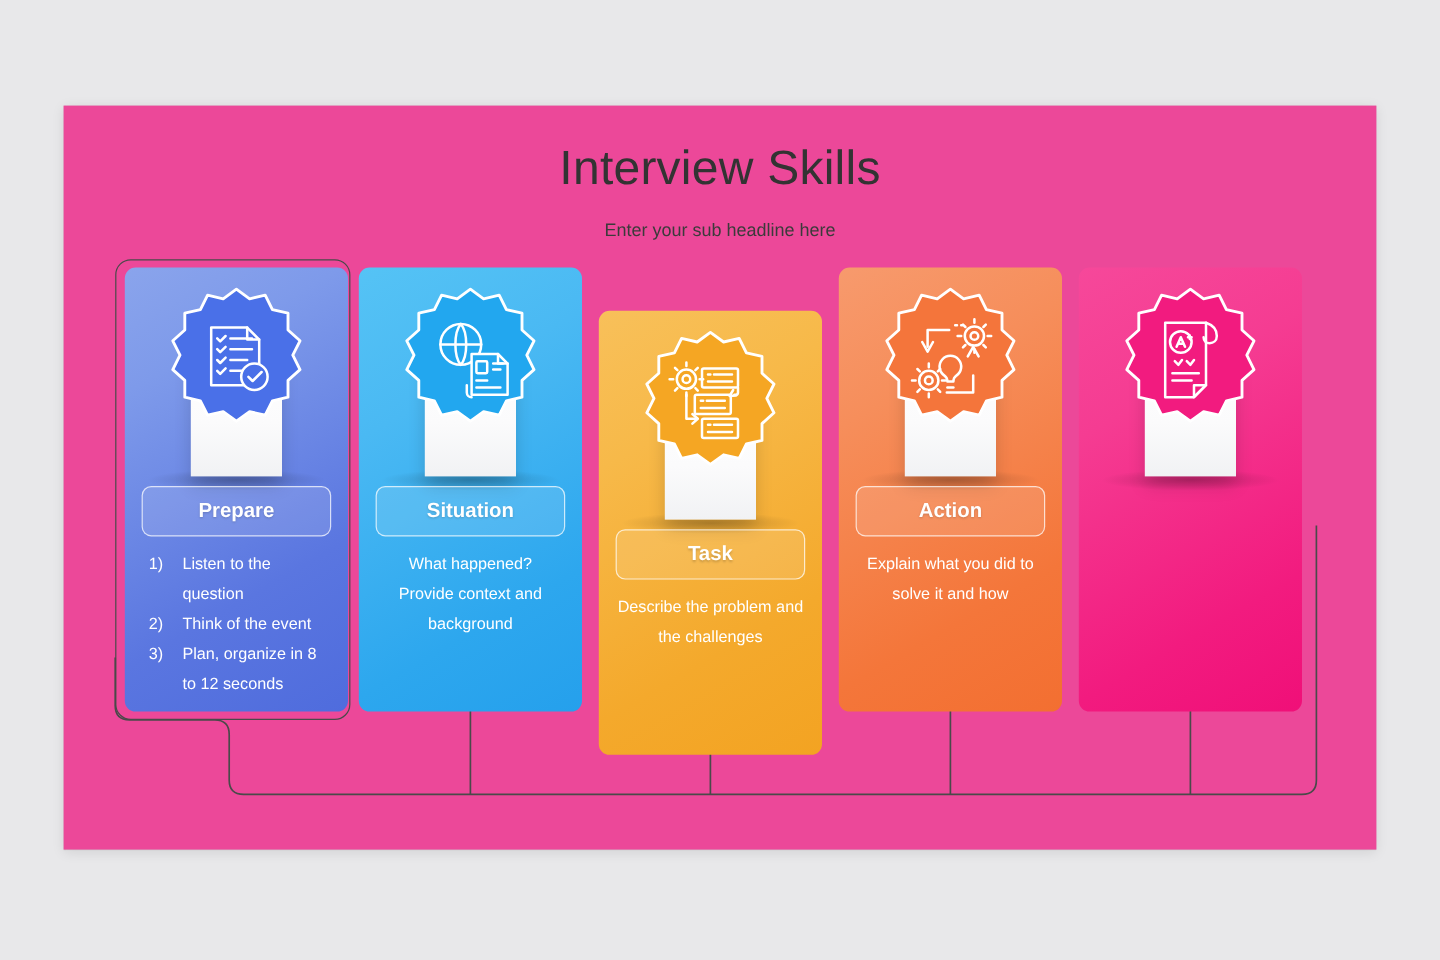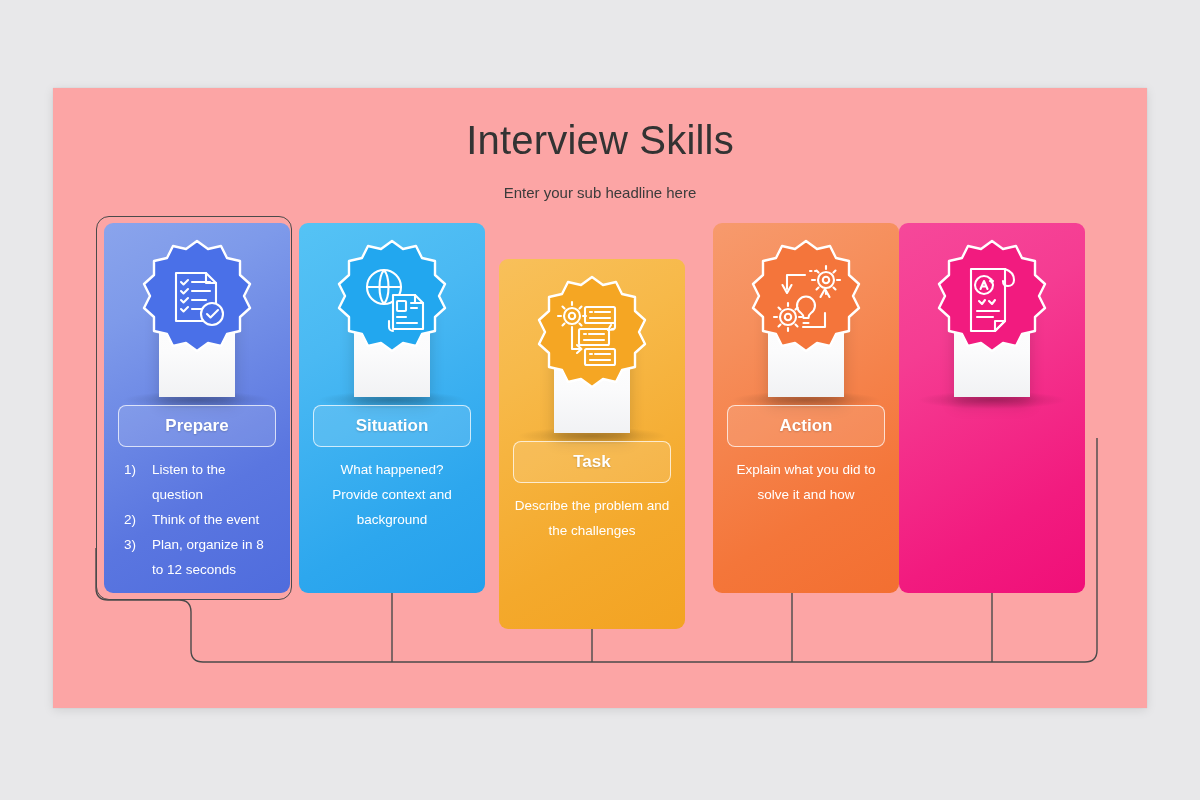--- a/index.html
+++ b/index.html
@@ -6,21 +6,21 @@
   html, body {
     width: 1200px; height: 800px;
     background: #e8e8ea;
     font-family: "Liberation Sans", sans-serif;
     overflow: hidden;
   }
   .slide {
     position: absolute;
     left: 53px; top: 88px;
     width: 1094px; height: 620px;
-    background: #fca5a5;
+    background: #ec4899;
     box-shadow: 0 2px 10px rgba(0,0,0,0.10), 0 0 1px rgba(0,0,0,0.12);
   }
   .page-title {
     position: absolute; left: 0; top: 30px; width: 100%;
     text-align: center;
     font-size: 40px; font-weight: 400; color: #333333;
     letter-spacing: 0.2px;
   }
   .page-subtitle {
     position: absolute; left: 0; top: 84px; width: 100%;
@@ -36,21 +36,21 @@
   .card {
     position: absolute;
     top: 135px;
     width: 186px; height: 370px;
     border-radius: 9px;
     overflow: hidden;
   }
   .card.c0 { left: 51px;  background: linear-gradient(150deg, #8aa4ec 0%, #7e9aea 22%, #5a76e0 70%, #4f6cdd 100%); }
   .card.c1 { left: 246px; background: linear-gradient(150deg, #55c3f5 0%, #4ab9f3 30%, #2da7ee 75%, #25a0ec 100%); }
   .card.c2 { left: 446px; background: linear-gradient(150deg, #f8c05a 0%, #f7b949 28%, #f4a92c 72%, #f3a322 100%); margin-top: 36px; }
-  .card.c3 { left: 660px; background: linear-gradient(150deg, #f79a6d 0%, #f68e5b 28%, #f4763a 74%, #f36f31 100%); }
+  .card.c3 { left: 646px; background: linear-gradient(150deg, #f79a6d 0%, #f68e5b 28%, #f4763a 74%, #f36f31 100%); }
   .card.c4 { left: 846px; background: linear-gradient(150deg, #f6489a 0%, #f53c92 30%, #f21b7f 76%, #f00f78 100%); }
 
   
   .pedestal {
     position: absolute;
     left: 50%; transform: translateX(-50%);
     top: 74px;
     width: 76px; height: 100px;
     background: linear-gradient(180deg, #ffffff 0%, #fbfbfc 55%, #f1f2f4 100%);
     box-shadow: 0 8px 14px rgba(0,0,0,0.16);

